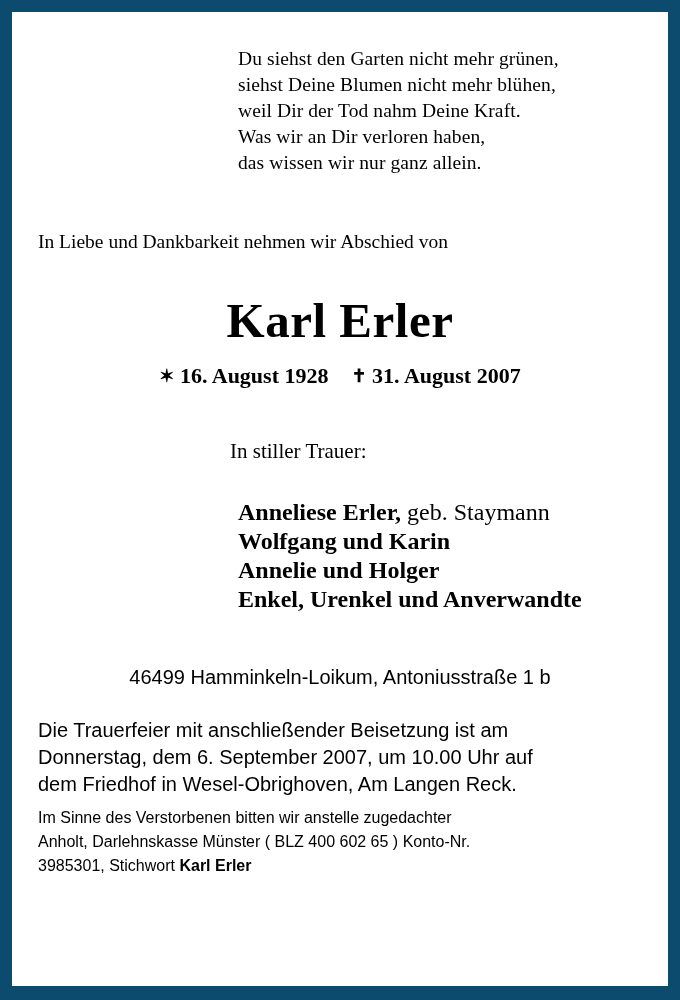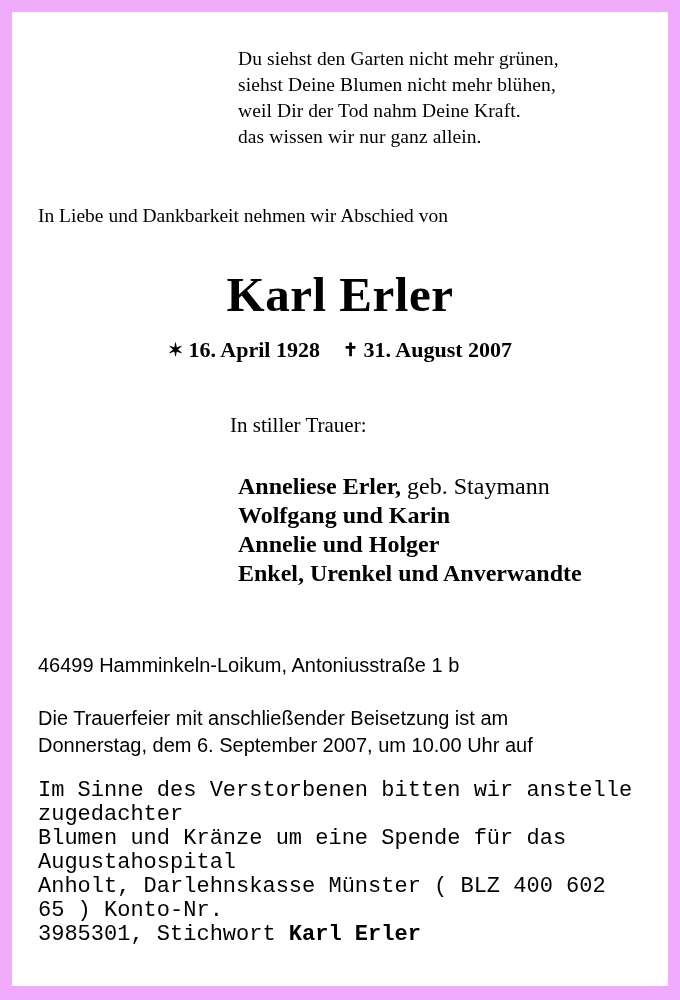--- a/index.html
+++ b/index.html
@@ -10,21 +10,21 @@
   body {
     width: 680px;
     height: 1000px;
     overflow: hidden;
   }
   .obituary {
     position: relative;
     box-sizing: border-box;
     width: 680px;
     height: 1000px;
-    background: #f0abfc;
+    background: #0c4a6e;
     padding: 12px 12px 14px 12px;
   }
   .card {
     box-sizing: border-box;
     width: 100%;
     height: 100%;
     background: #ffffff;
     padding: 34px 26px 10px 26px;
     font-family: "Liberation Serif", serif;
     color: #000000;
@@ -83,60 +83,62 @@
     font-size: 24px;
     line-height: 29px;
   }
   .family .strong {
     font-weight: bold;
   }
   .family .light {
     font-weight: normal;
   }
   .address {
-    margin-top: 66px;
+    margin-top: 52px;
     font-family: "Liberation Sans", sans-serif;
     font-size: 20px;
+    text-align: center;
   }
   .ceremony {
     margin-top: 28px;
     font-family: "Liberation Sans", sans-serif;
     font-size: 20px;
     line-height: 27px;
   }
   .donation {
-    margin-top: 20px;
-    font-family: Liberation Mono, monospace;
-    font-size: 22px;
+    margin-top: 8px;
+    font-family: Liberation Sans, sans-serif;
+    font-size: 16px;
     line-height: 24px;
   }
   .donation b {
     font-weight: bold;
   }
 </style>
 </head>
 <body>
 
 <div class="obituary">
   <div class="card">
 
     <div class="poem">
       <div>Du siehst den Garten nicht mehr grünen,</div>
       <div>siehst Deine Blumen nicht mehr blühen,</div>
       <div>weil Dir der Tod nahm Deine Kraft.</div>
+      <div>Was wir an Dir verloren haben,</div>
       <div>das wissen wir nur ganz allein.</div>
     </div>
 
     <div class="farewell">In Liebe und Dankbarkeit nehmen wir Abschied von</div>
 
     <div class="name">Karl Erler</div>
 
     <div class="dates">
       <span class="sym">✶</span>
-      <span>16. April 1928</span>
+      <span>16. August 1928</span>
       <span class="gap"></span>
       <span class="sym">✝</span>
       <span>31. August 2007</span>
     </div>
 
     <div class="mourning">In stiller Trauer:</div>
 
     <div class="family">
       <div>
         <span class="strong">Anneliese Erler,</span><span class="light"> geb. Staymann</span>
@@ -150,25 +152,25 @@
       <div>
         <span class="strong">Enkel, Urenkel und Anverwandte</span>
       </div>
     </div>
 
     <div class="address">46499 Hamminkeln-Loikum, Antoniusstraße 1 b</div>
 
     <div class="ceremony">
       <div>Die Trauerfeier mit anschließender Beisetzung ist am</div>
       <div>Donnerstag, dem 6. September 2007, um 10.00 Uhr auf</div>
+      <div>dem Friedhof in Wesel-Obrighoven, Am Langen Reck.</div>
     </div>
 
     <div class="donation">
       <div>Im Sinne des Verstorbenen bitten wir anstelle zugedachter</div>
-      <div>Blumen und Kränze um eine Spende für das Augustahospital</div>
       <div>Anholt, Darlehnskasse Münster ( BLZ 400 602 65 ) Konto-Nr.</div>
       <div>
         <span>3985301, Stichwort </span><b>Karl Erler</b>
       </div>
     </div>
 
   </div>
 </div>
 
 </body></html>

